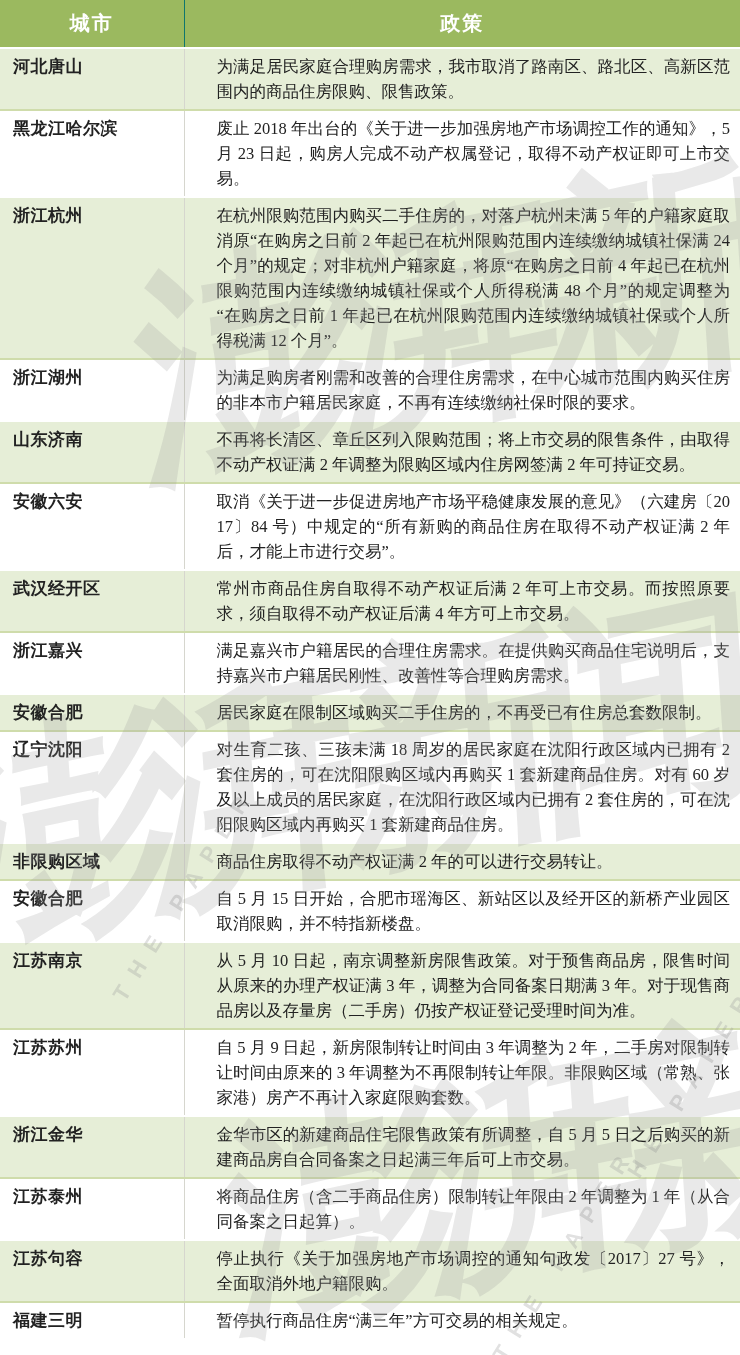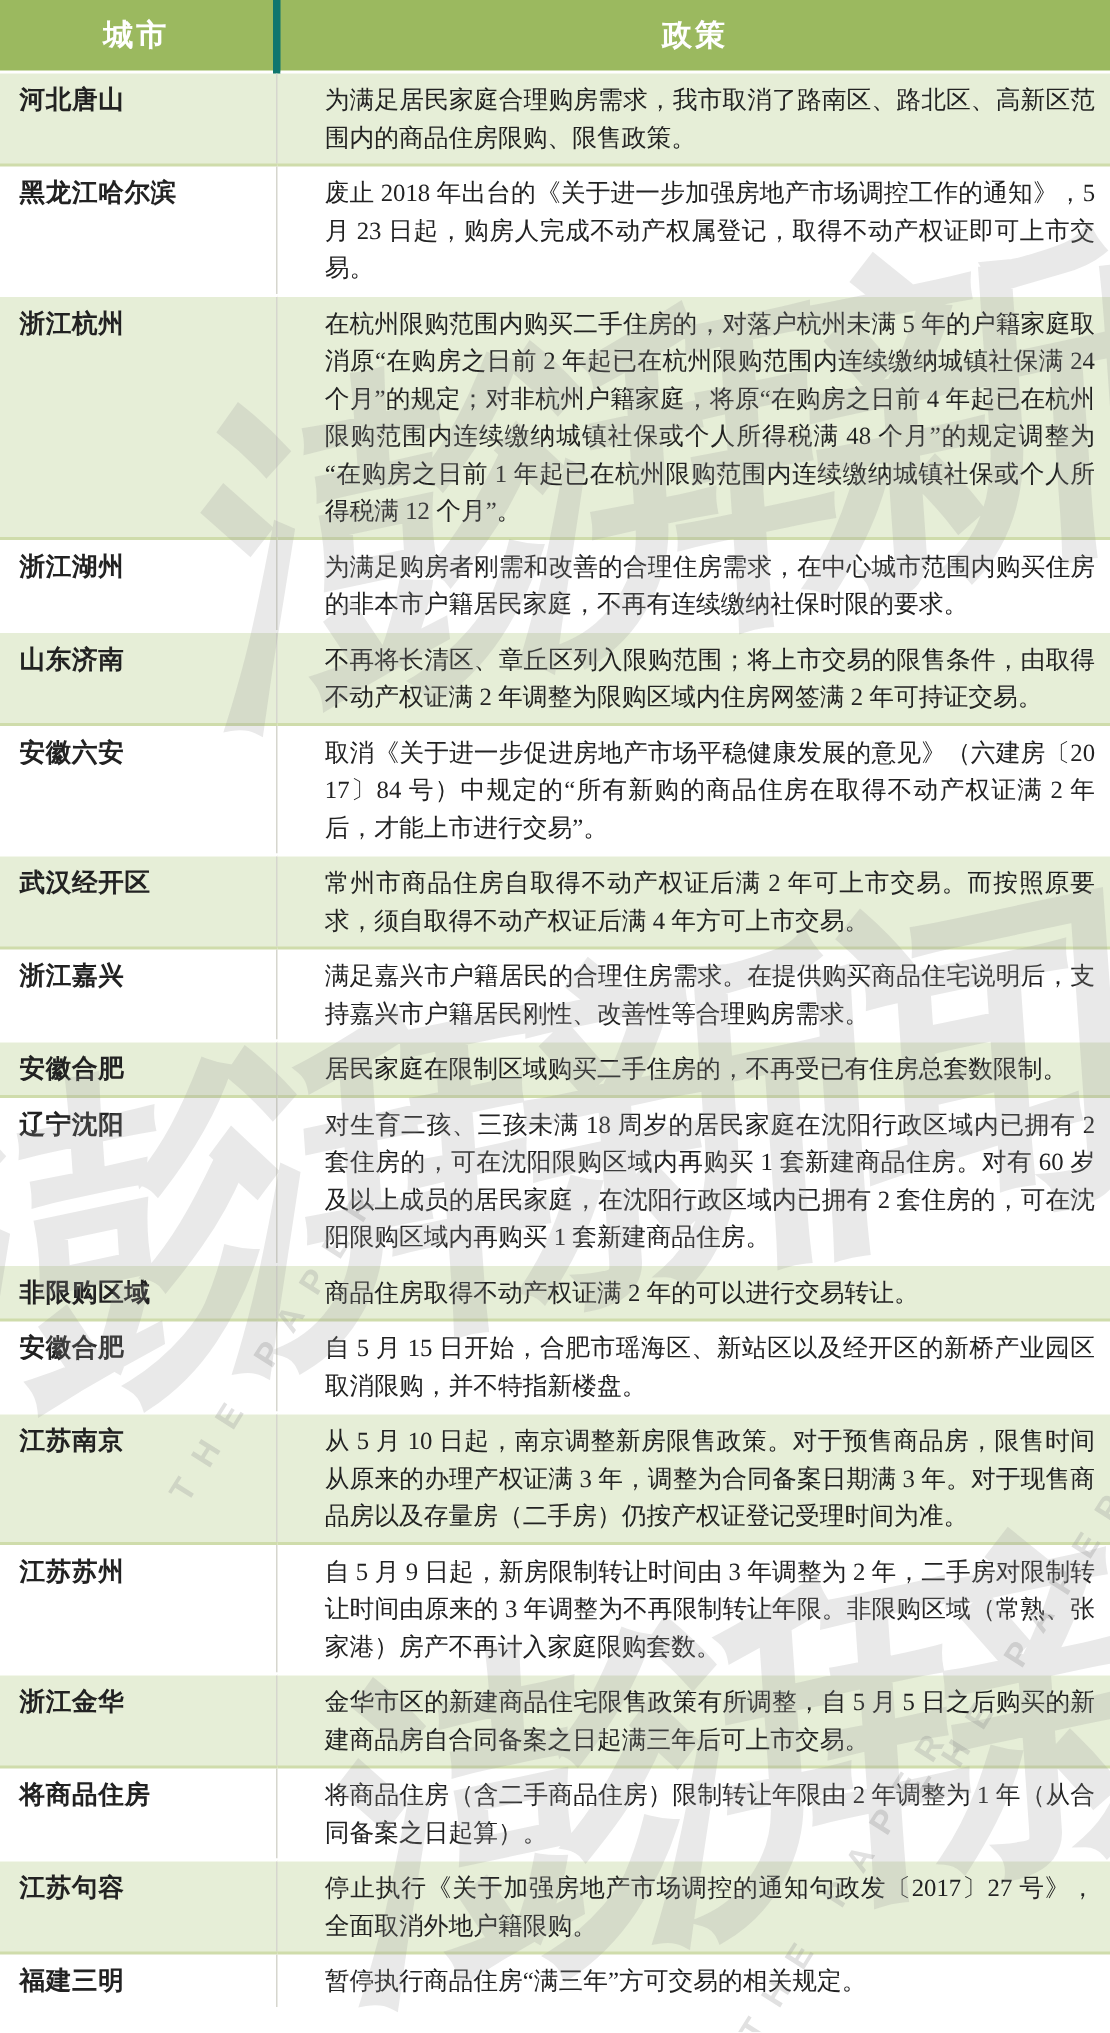--- a/index.html
+++ b/index.html
@@ -40,21 +40,21 @@
     font-size:20px;
     font-weight:bold;
     height:47px;
     text-align:center;
     vertical-align:middle;
     padding:0;
     border-bottom:2px solid var(--row-sep);
     letter-spacing:2px;
   }
   thead th.city{
-    border-right:5px solid #0f766e;
+    border-right:1px solid #0f766e;
   }
   tbody td{
     font-size:16.5px;
     line-height:25px;
     vertical-align:top;
     padding:5px 10px 5px 12px;
     color:var(--body-text);
     border-bottom:2px solid var(--row-sep);
     word-break:break-all;
   }
@@ -174,21 +174,21 @@
         </tr>
         <tr>
           <td class="city">江苏苏州</td>
           <td class="policy">自 5 月 9 日起，新房限制转让时间由 3 年调整为 2 年，二手房对限制转让时间由原来的 3 年调整为不再限制转让年限。非限购区域（常熟、张家港）房产不再计入家庭限购套数。</td>
         </tr>
         <tr>
           <td class="city">浙江金华</td>
           <td class="policy">金华市区的新建商品住宅限售政策有所调整，自 5 月 5 日之后购买的新建商品房自合同备案之日起满三年后可上市交易。</td>
         </tr>
         <tr>
-          <td class="city">将商品住房</td>
+          <td class="city">江苏泰州</td>
           <td class="policy">将商品住房（含二手商品住房）限制转让年限由 2 年调整为 1 年（从合同备案之日起算）。</td>
         </tr>
         <tr>
           <td class="city">江苏句容</td>
           <td class="policy">停止执行《关于加强房地产市场调控的通知句政发〔2017〕27 号》，全面取消外地户籍限购。</td>
         </tr>
         <tr>
           <td class="city">福建三明</td>
           <td class="policy">暂停执行商品住房“满三年”方可交易的相关规定。</td>
         </tr>

